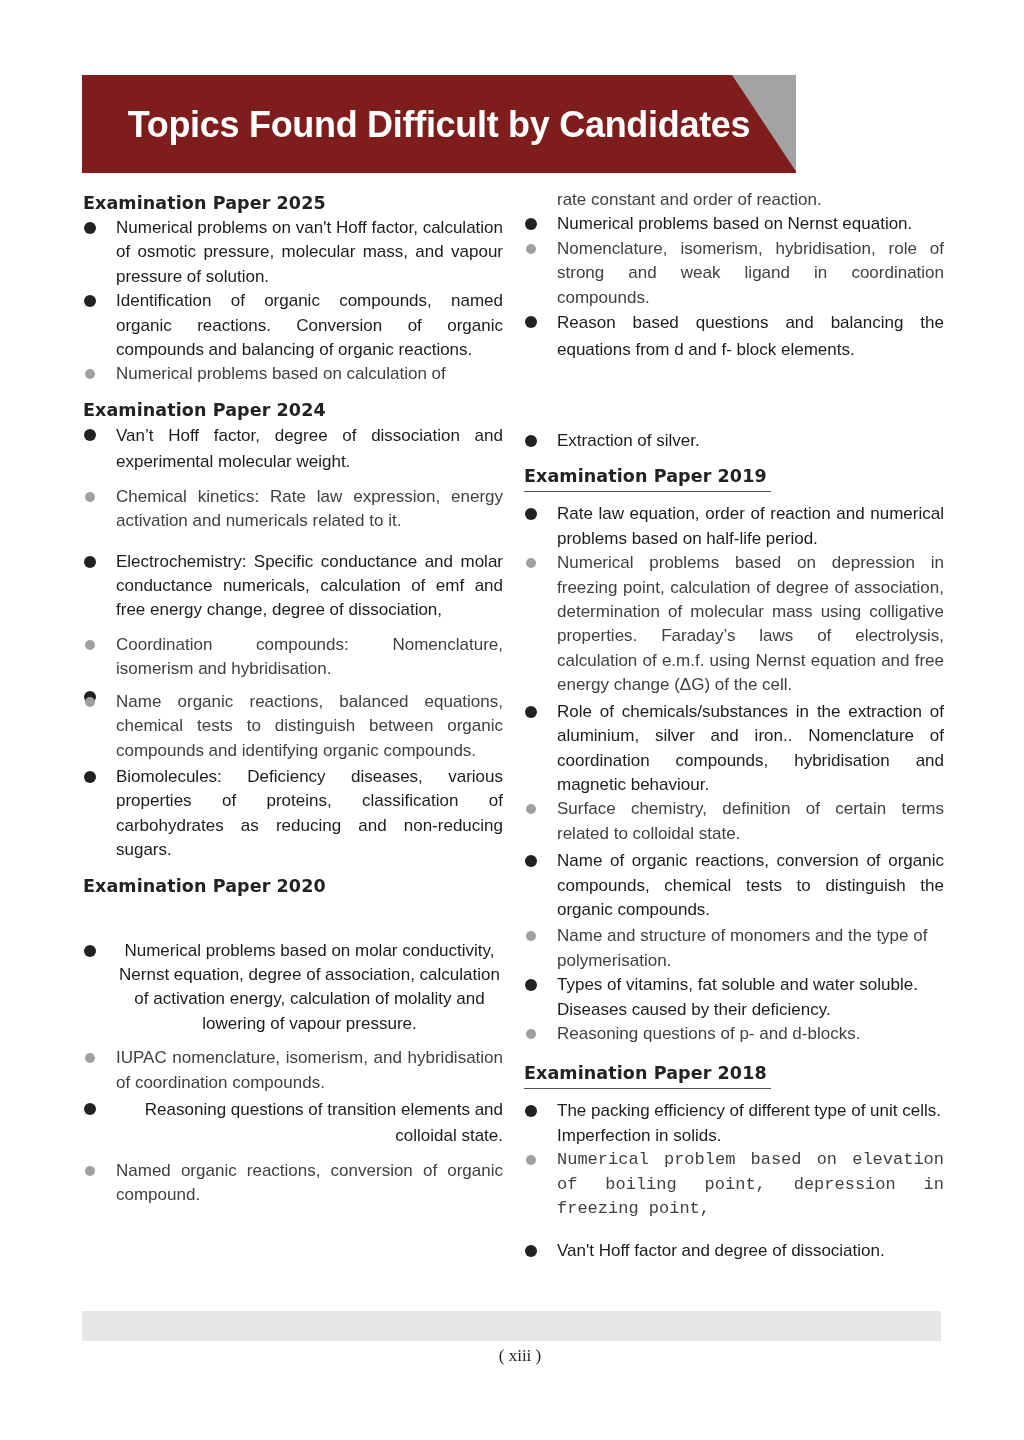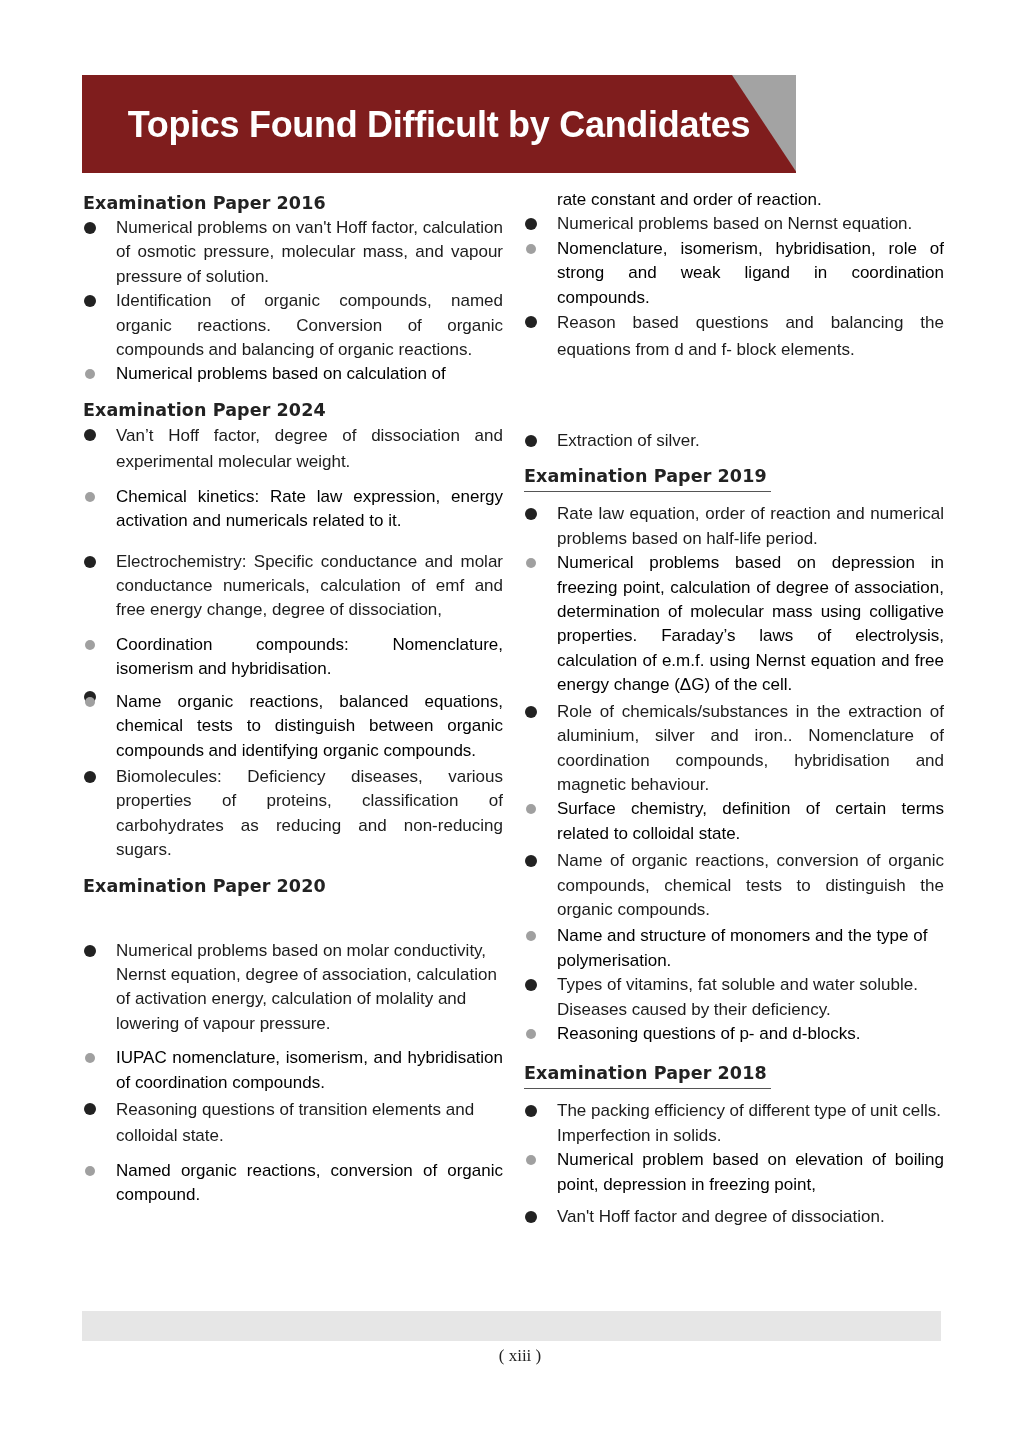--- a/index.html
+++ b/index.html
@@ -87,21 +87,21 @@
     ul.items li .bullet {
       position: absolute;
       left: 1px;
       top: 6px;
       width: 12px;
       height: 12px;
       border-radius: 50%;
       background: #222222;
     }
     ul.items li.dark { color: #1c1c1c; }
-    ul.items li.light { color: #000000; }
+    ul.items li.light { color: #404040; }
     ul.items li.light .bullet { background: #a0a0a0; width: 10px; height: 10px; top: 7px; left: 2px; }
 
     .footer-band {
       position: absolute;
       left: 82px;
       top: 1311px;
       width: 859px;
       height: 30px;
       background: #e6e6e6;
     }
@@ -120,21 +120,21 @@
 
 <div class="header-band">
   <div class="shape1"></div>
   <div class="shape2"></div>
   <div class="header-title">Topics Found Difficult by Candidates</div>
 </div>
 
 <div class="col col-left">
 
   <div>
-    <h2 class="section-heading">Examination Paper 2016</h2>
+    <h2 class="section-heading">Examination Paper 2025</h2>
     <ul class="items">
       <li class="dark"><span class="bullet"></span><span>Numerical problems on van't Hoff factor, calculation of osmotic pressure, molecular mass, and vapour pressure of solution.</span></li>
       <li class="dark"><span class="bullet"></span><span>Identification of organic compounds, named organic reactions. Conversion of organic compounds and balancing of organic reactions.</span></li>
       <li class="light" style="margin-bottom:10px;"><span class="bullet"></span><span>Numerical problems based on calculation of</span></li>
     </ul>
   </div>
 
   <div>
     <h2 class="section-heading">Examination Paper 2024</h2>
     <ul class="items">
@@ -144,23 +144,23 @@
       <li class="light" style="margin-bottom:3px;"><span class="bullet"></span><span>Coordination compounds: Nomenclature, isomerism and hybridisation.</span></li>
       <li class="dark" style="line-height:26.5px;margin-bottom:8px;"><span class="bullet"></span></li>
       <li class="light" style="margin-bottom:2px;"><span class="bullet"></span><span>Name organic reactions, balanced equations, chemical tests to distinguish between organic compounds and identifying organic compounds.</span></li>
       <li class="dark" style="margin-bottom:10px;"><span class="bullet"></span><span>Biomolecules: Deficiency diseases, various properties of proteins, classification of carbohydrates as reducing and non-reducing sugars.</span></li>
     </ul>
   </div>
 
   <div>
     <h2 class="section-heading" style="margin-bottom:10px;">Examination Paper 2020</h2>
     <ul class="items">
-      <li class="dark" style="text-align:left;margin-bottom:10px;margin-top:40px;"><span class="bullet"></span><span>Numerical problems based on molar conductivity, Nernst equation, degree of association, calculation of activation energy, calculation of molality and lowering of vapour pressure.</span></li>
+      <li class="dark" style="text-align:center;margin-bottom:10px;margin-top:40px;"><span class="bullet"></span><span>Numerical problems based on molar conductivity, Nernst equation, degree of association, calculation of activation energy, calculation of molality and lowering of vapour pressure.</span></li>
       <li class="light" style="margin-bottom:2px;"><span class="bullet"></span><span>IUPAC nomenclature, isomerism, and hybridisation of coordination compounds.</span></li>
-      <li class="dark" style="line-height:26.5px;margin-bottom:9px;text-align:left;"><span class="bullet"></span><span>Reasoning questions of transition elements and colloidal state.</span></li>
+      <li class="dark" style="line-height:26.5px;margin-bottom:9px;text-align:right;"><span class="bullet"></span><span>Reasoning questions of transition elements and colloidal state.</span></li>
       <li class="light"><span class="bullet"></span><span>Named organic reactions, conversion of organic compound.</span></li>
     </ul>
   </div>
 </div>
 
 <div class="col col-right">
   <ul class="items">
     <li class="light" style="margin-top:-2px;"><span>rate constant and order of reaction.</span></li>
     <li class="dark"><span class="bullet"></span><span>Numerical problems based on Nernst equation.</span></li>
     <li class="light"><span class="bullet"></span><span>Nomenclature, isomerism, hybridisation, role of strong and weak ligand in coordination compounds.</span></li>
@@ -182,20 +182,20 @@
       <li class="light" style="text-align:left;"><span class="bullet"></span><span>Name and structure of monomers and the type of polymerisation.</span></li>
       <li class="dark" style="text-align:left;"><span class="bullet"></span><span>Types of vitamins, fat soluble and water soluble. Diseases caused by their deficiency.</span></li>
       <li class="light" style="text-align:left;margin-bottom:14px;"><span class="bullet"></span><span>Reasoning questions of p- and d-blocks.</span></li>
     </ul>
   </div>
 
   <div>
     <h2 class="section-heading underlined" style="margin-bottom:10px;">Examination Paper 2018</h2>
     <ul class="items">
       <li class="dark" style="text-align:left;"><span class="bullet"></span><span>The packing efficiency of different type of unit cells. Imperfection in solids.</span></li>
-      <li class="light" style="margin-bottom:8px;"><span class="bullet"></span><span>Numerical problem based on elevation of boiling point, depression in freezing point,</span></li>
+      <li class="light" style="margin-bottom:18px;font-family:Liberation Mono, monospace;"><span class="bullet"></span><span>Numerical problem based on elevation of boiling point, depression in freezing point,</span></li>
       <li class="dark"><span class="bullet"></span><span>Van't Hoff factor and degree of dissociation.</span></li>
     </ul>
   </div>
 </div>
 
 <div class="footer-band"></div>
 <div class="page-number">( xiii )</div>
 
 </body></html>

